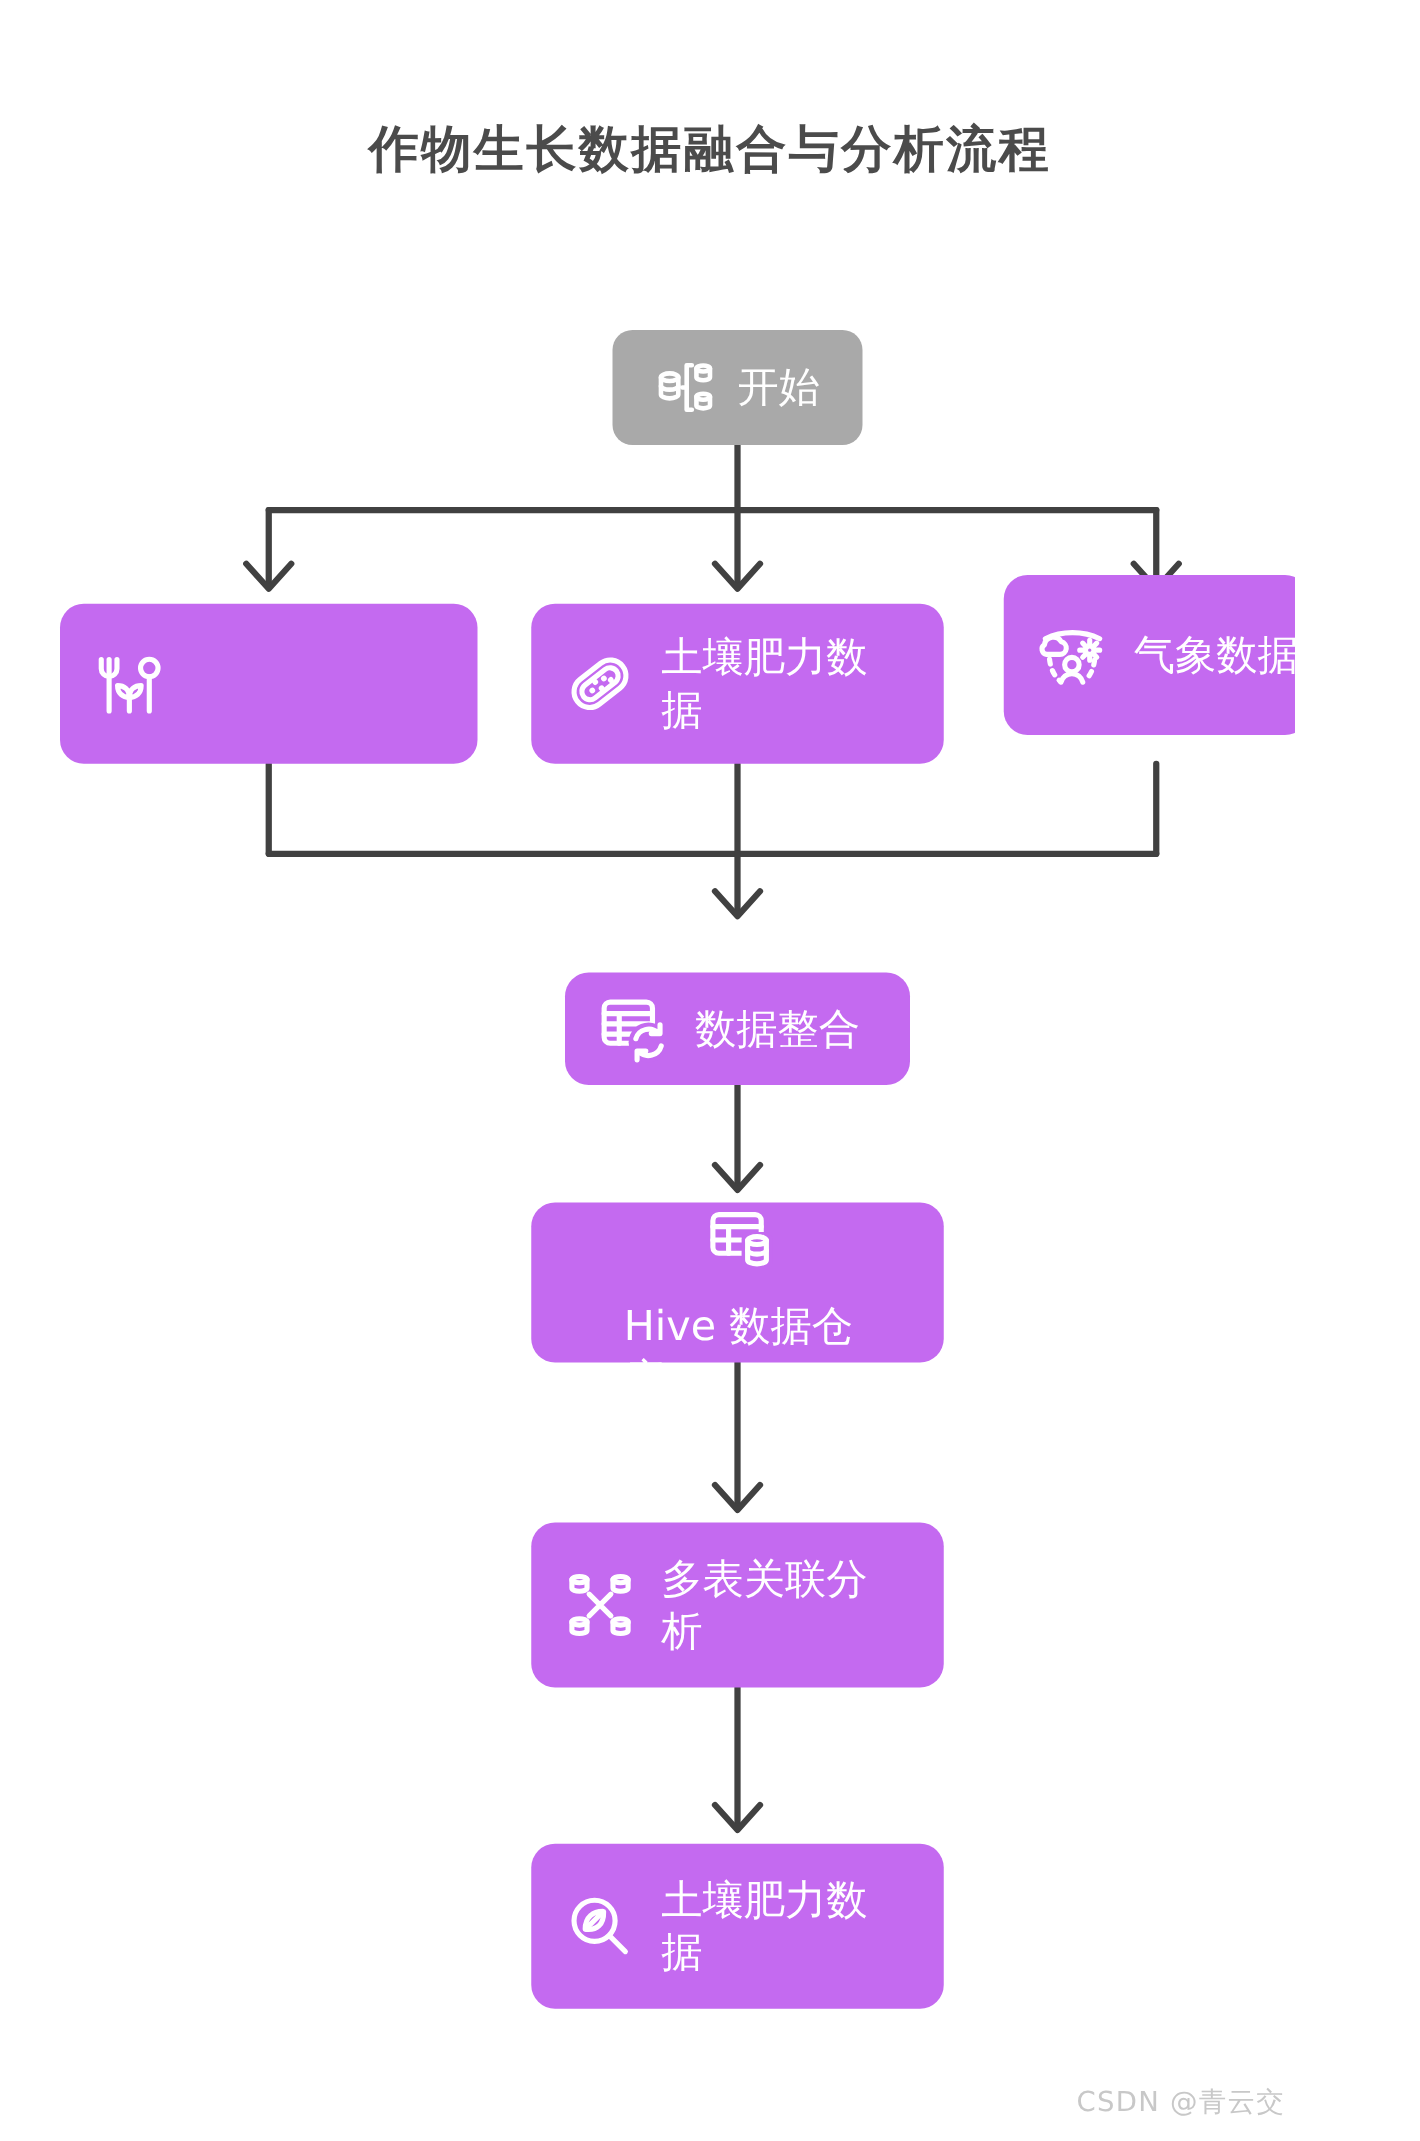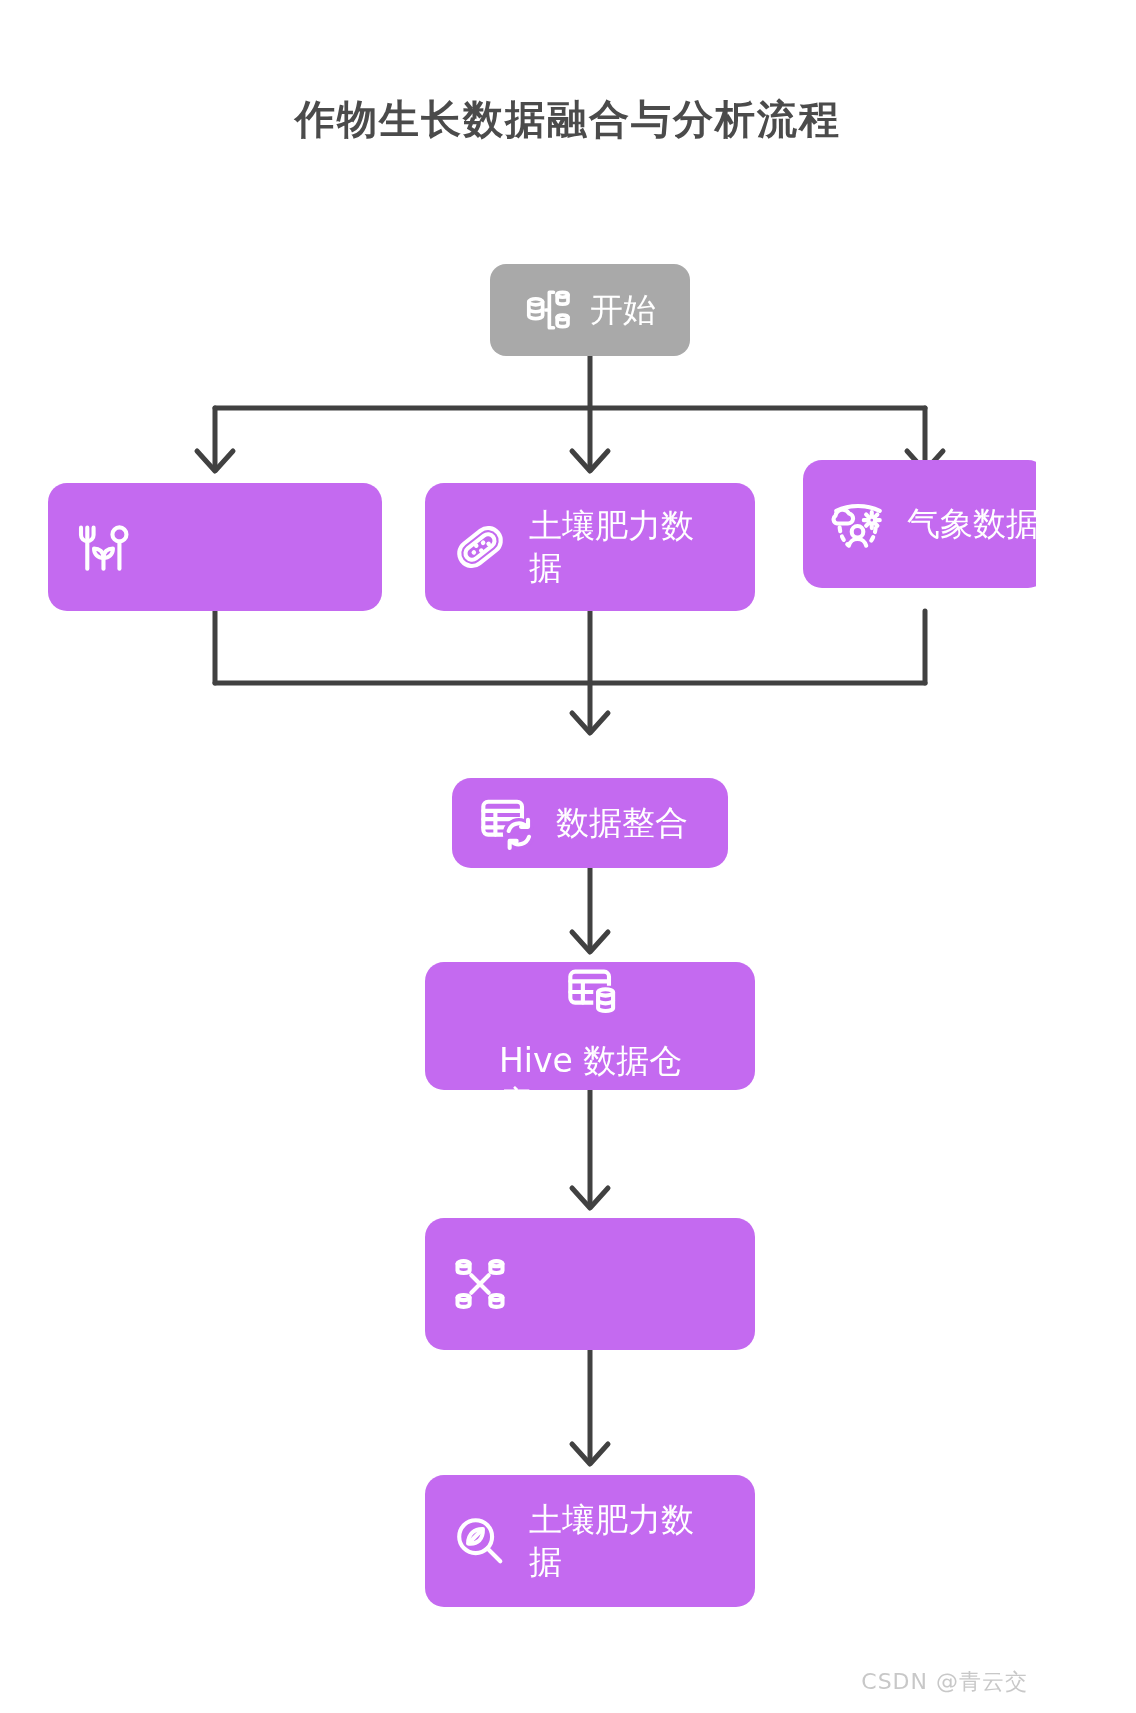--- a/index.html
+++ b/index.html
@@ -171,20 +171,21 @@
         <ellipse cx="5.2" cy="3.6" rx="2.5" ry="1.05"></ellipse>
         <path d="M2.7 3.6 V6.4 a2.5 1.05 0 0 0 5 0 V3.6"></path>
         <ellipse cx="18.8" cy="3.6" rx="2.5" ry="1.05"></ellipse>
         <path d="M16.3 3.6 V6.4 a2.5 1.05 0 0 0 5 0 V3.6"></path>
         <ellipse cx="5.2" cy="17.6" rx="2.5" ry="1.05"></ellipse>
         <path d="M2.7 17.6 V20.4 a2.5 1.05 0 0 0 5 0 V17.6"></path>
         <ellipse cx="18.8" cy="17.6" rx="2.5" ry="1.05"></ellipse>
         <path d="M16.3 17.6 V20.4 a2.5 1.05 0 0 0 5 0 V17.6"></path>
       </svg>
     </span>
+    <span class="label">多表关联分析</span>
   </div>
 
   <div class="node purple wrap" style="left:425px;top:1475px;width:330px;height:132px;">
     <span class="icon">
       <svg width="58" height="58" viewBox="0 0 24 24">
         <circle cx="10.2" cy="10.2" r="6.8"></circle>
         <path d="M15.1 15.1 L20.4 20.4"></path>
         <path d="M7.1 13 C7.1 9 9.7 7 13.2 7.1 C13.3 11.3 11.1 13.5 7.1 13 Z"></path>
         <path d="M7.3 12.9 L12.5 7.7"></path>
       </svg>

